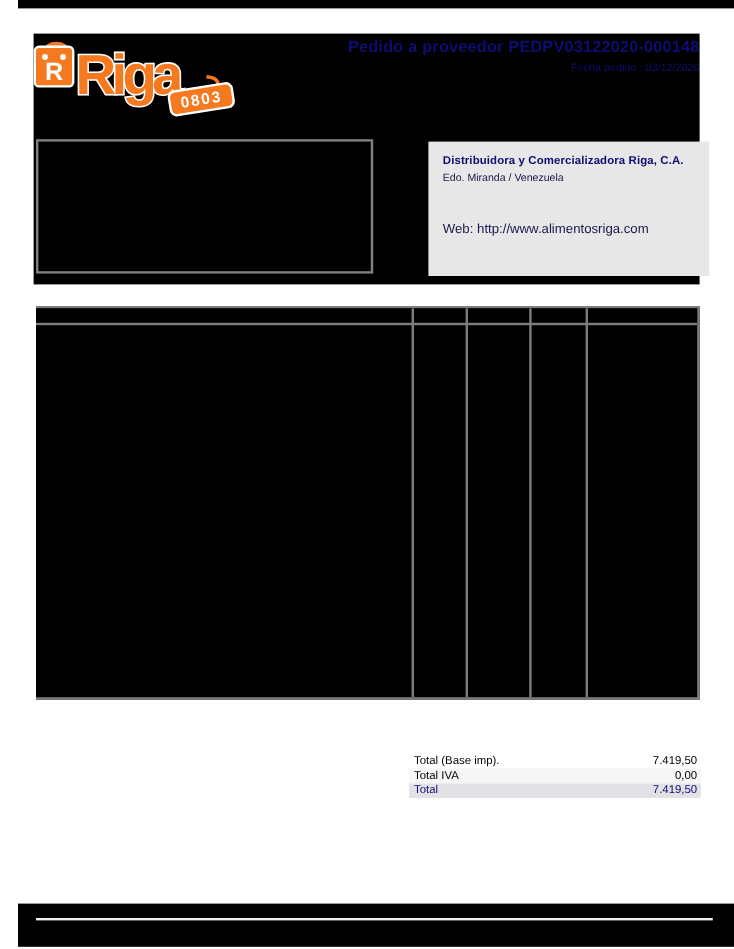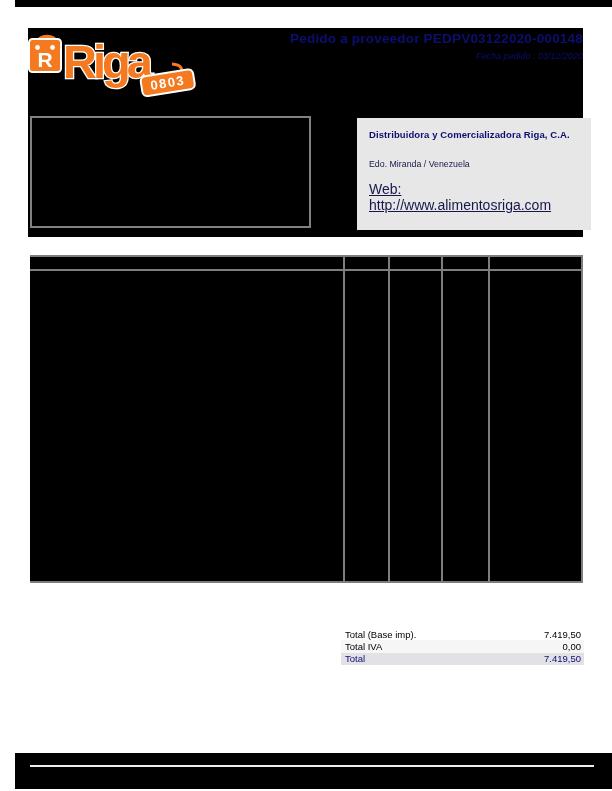--- a/index.html
+++ b/index.html
@@ -9,31 +9,31 @@
 
   .topbar { position:absolute; left:15px; top:0; width:597px; height:7px; background:#000; }
 
   
   .headerband { position:absolute; left:28px; top:28px; width:555px; height:209px; background:#000; }
 
   .logo-svg { position:absolute; left:0; top:0; width:182px; height:76px; }
 
   .titleblock { position:absolute; right:0; top:3px; text-align:right; color:var(--navy,#0d0d72); }
   .doc-title { font-size:13.5px; font-weight:bold; letter-spacing:.2px; }
-  .doc-sub { font-size:9px; line-height:11.5px;font-style:italic; }
+  .doc-sub { font-size:9px; line-height:11.5px; }
   .doc-sub.first { margin-top:5px; }
 
   .senderbox { position:absolute; left:2px; top:88px; width:281px; height:112px;
                background:#000; border:2px solid #818181; }
 
   .supplierbox { position:absolute; left:329px; top:90px; width:234px; height:112px;
                  background:#e7e7e7; padding:11px 12px; }
   .supplier-name { font-size:9.5px; font-weight:bold; color:var(--navy,#0d0d72); letter-spacing:.1px; }
-  .supplier-loc  { font-size:8.8px; color:#17174a; margin-top:19px; }
-  .supplier-web  { font-size:14px; color:#17174a; margin-top:12px;text-decoration:underline; }
+  .supplier-loc  { font-size:8.8px; color:#17174a; margin-top:3px; }
+  .supplier-web  { font-size:11px; color:#17174a; margin-top:32px; }
 
   
   .itemstable { position:absolute; left:30px; top:255px; width:553px; height:328px;
                 background:#000; border-top:2px solid #7d7d7d; border-bottom:2px solid #7d7d7d;
                 border-right:2px solid #7d7d7d; }
   .theadrow { position:absolute; left:0; right:0; top:0; height:14px; background:#000;
               border-bottom:2px solid #7d7d7d; }
   .colsep { position:absolute; top:0; bottom:0; width:2px; background:#7d7d7d; }
   .colsep.c1 { left:313px; } 
   .colsep.c2 { left:358px; } 

